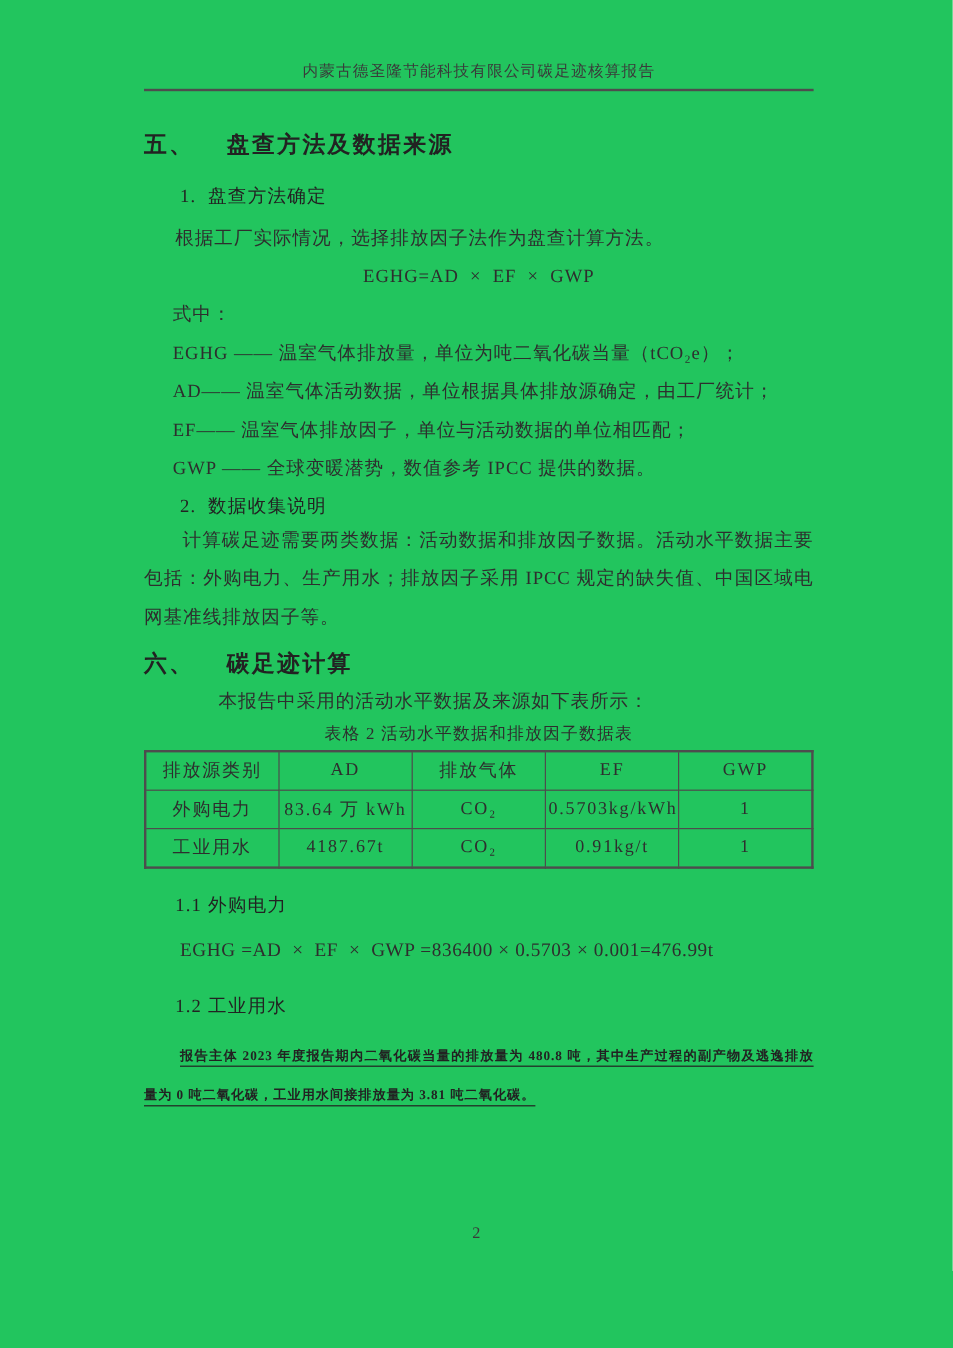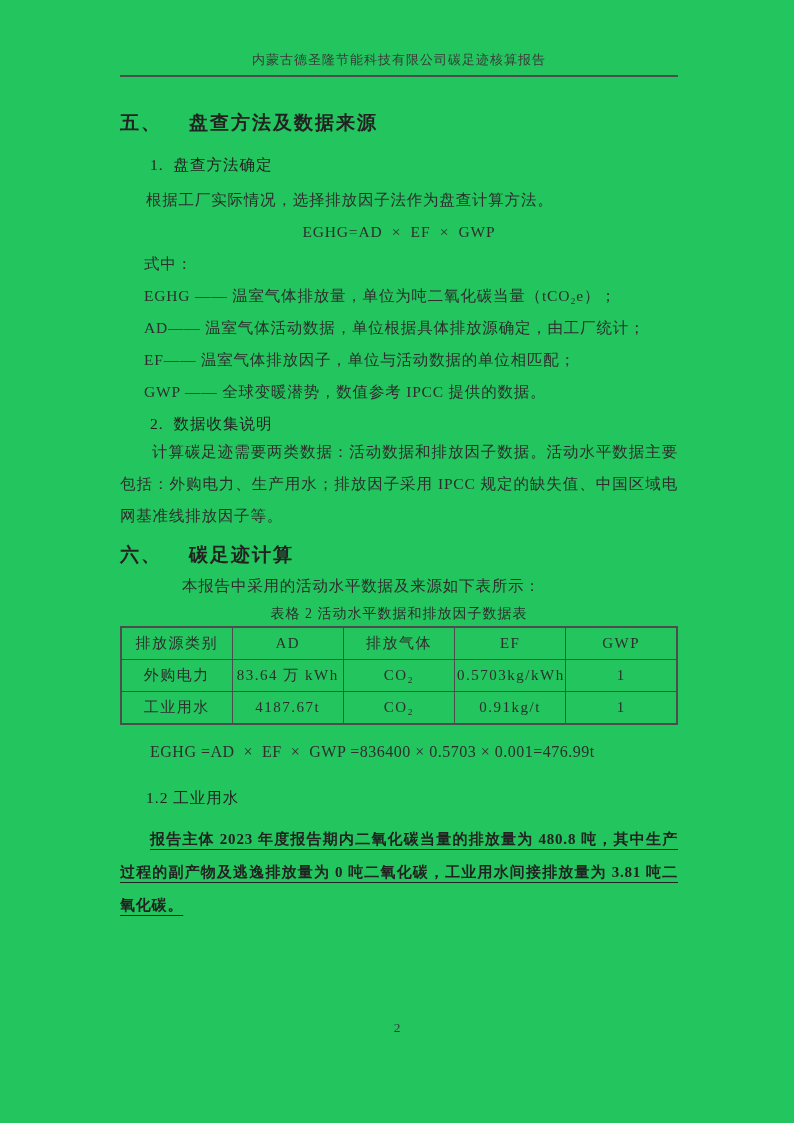--- a/index.html
+++ b/index.html
@@ -104,21 +104,21 @@
     vertical-align: middle;
     font-size: 15px;
     font-weight: normal;
     letter-spacing: 1.5px;
     color: #2e2e2e;
     padding: 0 2px;
   }
   
   .conclusion {
     margin: 14px 0 0 0;
-    font-size: 15px;
+    font-size: 11px;
     font-weight: bold;
     line-height: 33px;
     letter-spacing: 0.8px;
     text-align: justify;
     text-indent: 30px;
     color: #222222;
     text-decoration: underline;
     text-underline-offset: 5px;
     text-decoration-thickness: 1px;
   }
@@ -193,20 +193,21 @@
       <tr>
         <td>工业用水</td>
         <td>4187.67t</td>
         <td>CO₂</td>
         <td>0.91kg/t</td>
         <td>1</td>
       </tr>
     </tbody>
   </table>
 
+  <h2 class="sub-heading c11">1.1 外购电力</h2>
 
   <p class="calc-line e1">EGHG =AD  ×  EF  ×  GWP =836400 × 0.5703 × 0.001=476.99t</p>
 
   <h2 class="sub-heading c12">1.2 工业用水</h2>
 
 
   <p class="conclusion">报告主体 2023 年度报告期内二氧化碳当量的排放量为 480.8 吨，其中生产过程的副产物及逃逸排放量为 0 吨二氧化碳，工业用水间接排放量为 3.81 吨二氧化碳。</p>
 
   <div class="page-number">2</div>
 

